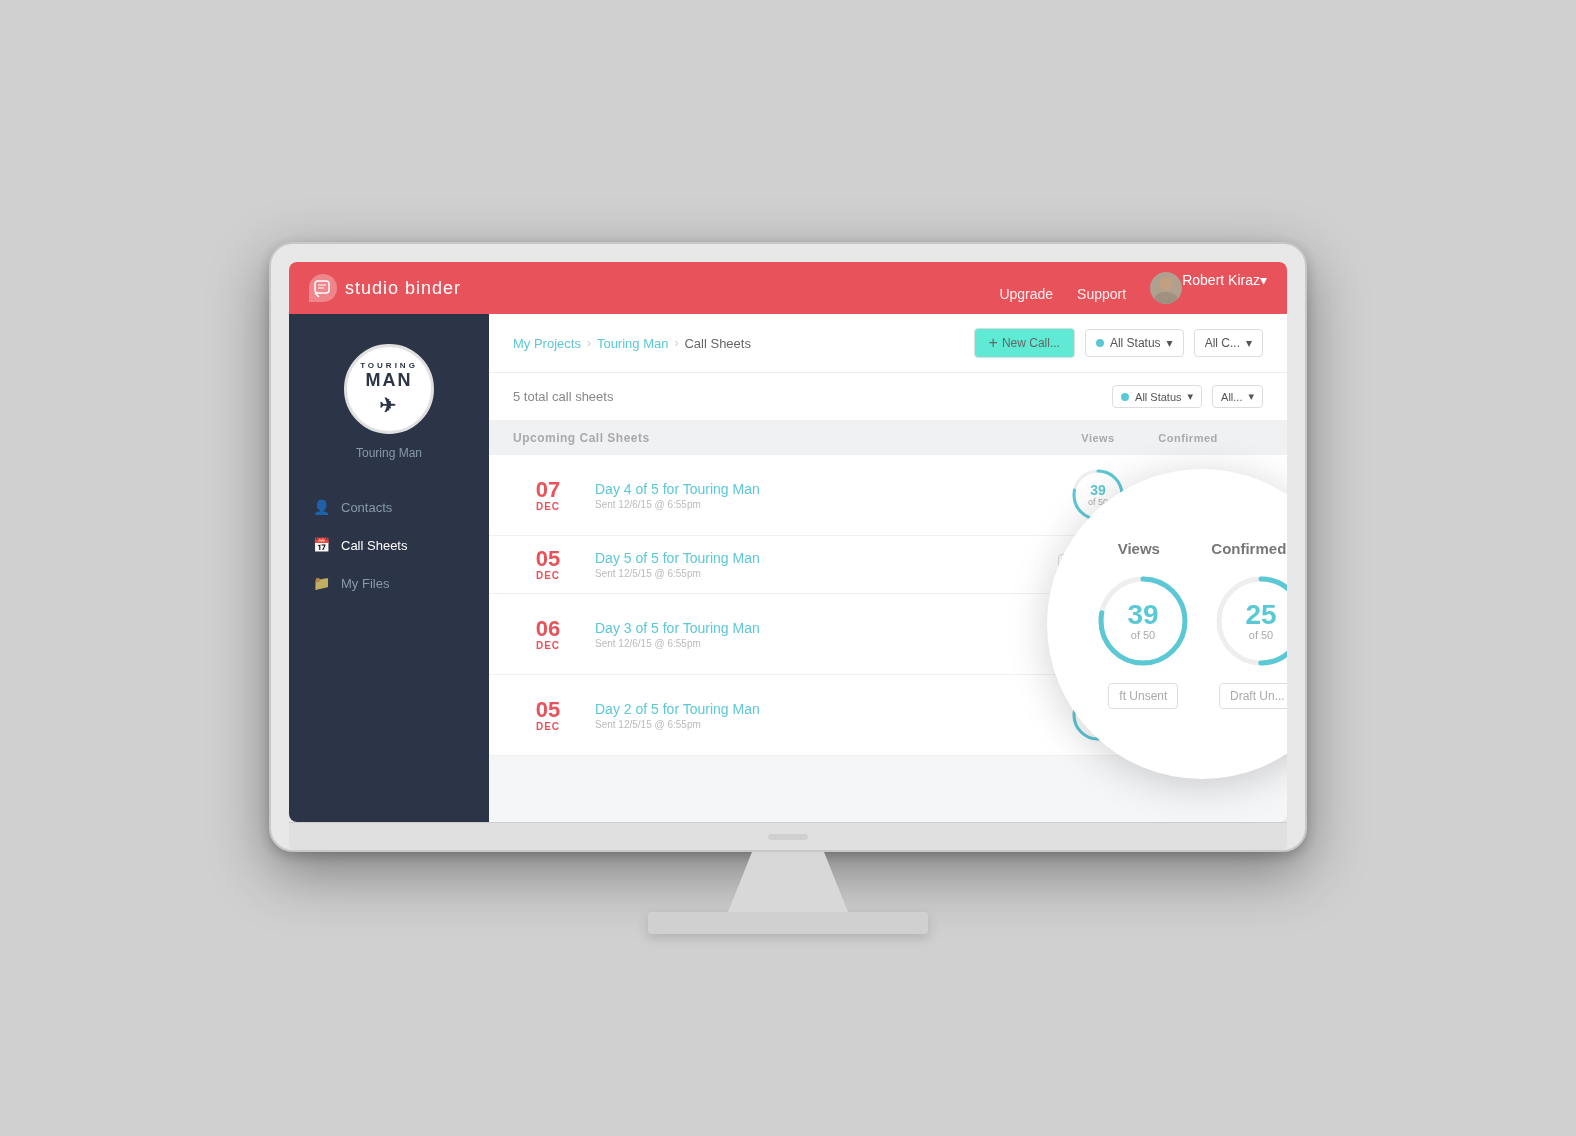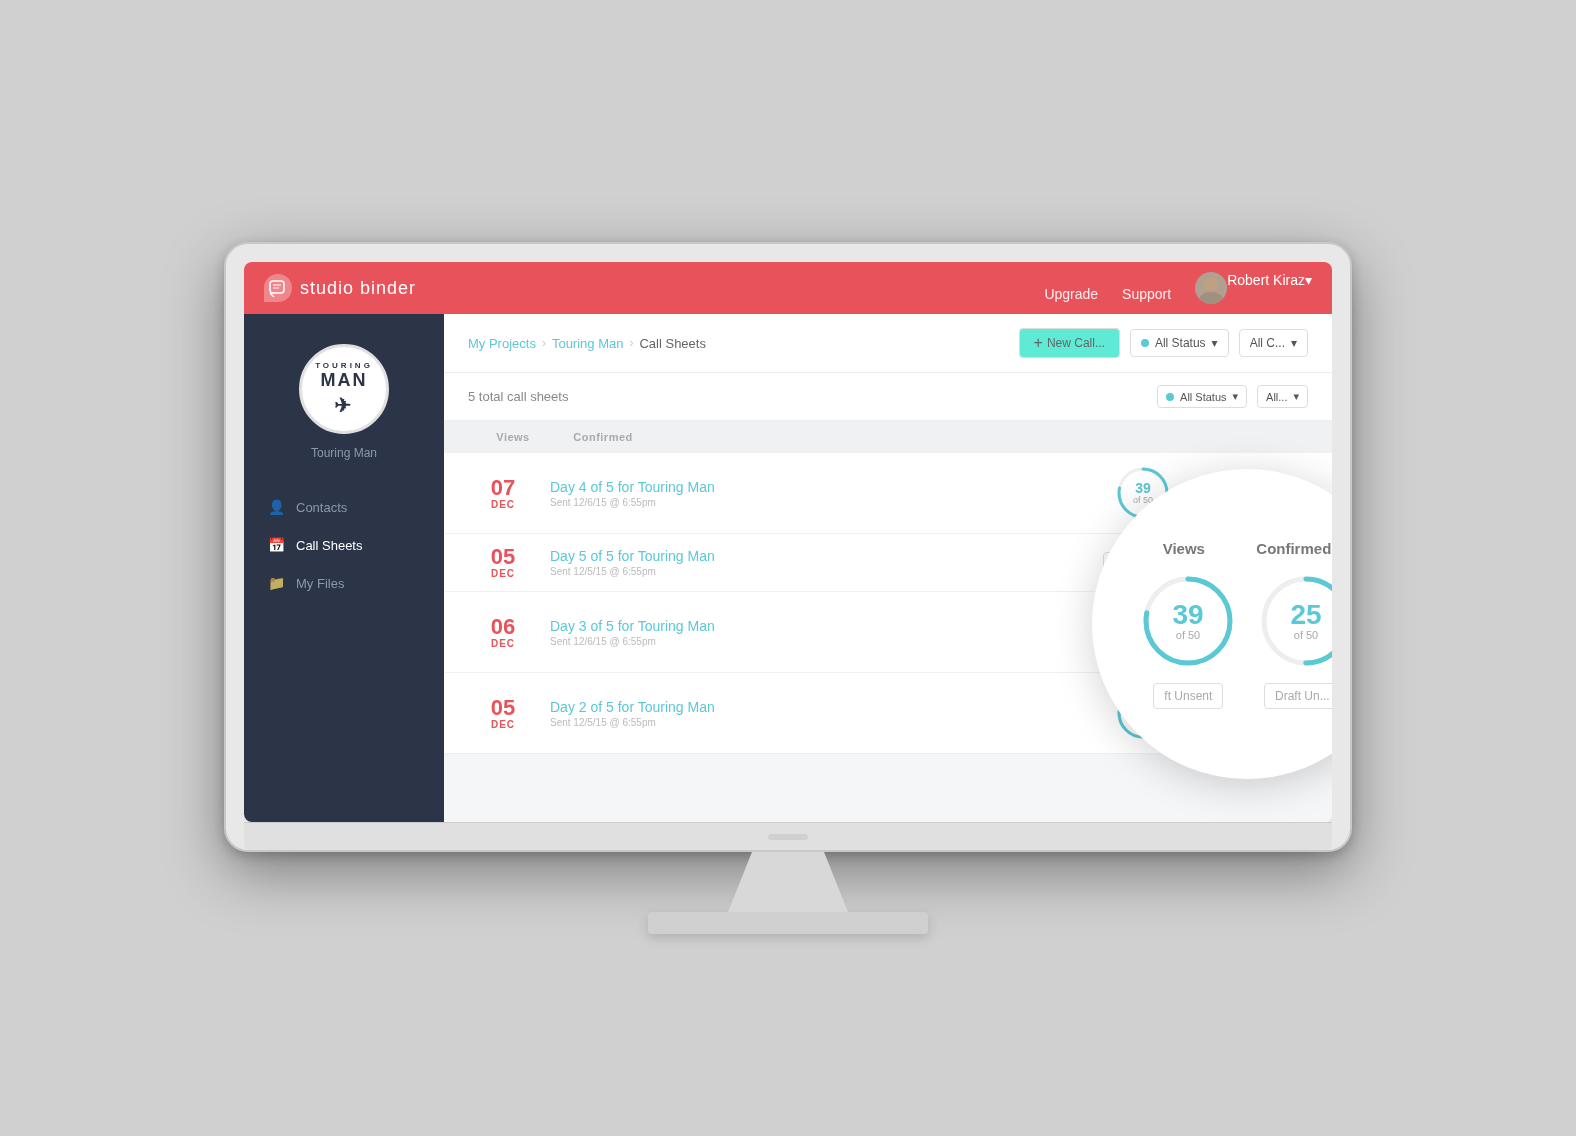--- a/index.html
+++ b/index.html
@@ -8,21 +8,21 @@
       display: flex;
       align-items: center;
       justify-content: center;
       min-height: 1136px;
       width: 1576px;
       font-family: 'Helvetica Neue', Arial, sans-serif;
     }
 
     .monitor-wrapper {
       position: relative;
-      width: 1128px;
+      width: 1038px;
       margin: 0 auto;
       margin-top: 40px;
     }
 
     .monitor-outer {
       background: #e8e8e8;
       border-radius: 24px;
       padding: 18px 18px 0 18px;
       box-shadow: 0 20px 60px rgba(0,0,0,0.4), 0 4px 12px rgba(0,0,0,0.2);
       border: 2px solid #c8c8c8;
@@ -605,20 +605,21 @@
                   <span>▾</span>
                 </div>
                 <div class="filter-dropdown" style="font-size:11px;padding:4px 8px;">
                   <span>All...</span>
                   <span>▾</span>
                 </div>
               </div>
             </div>
 
             <div class="cs-section-header">
+              <span style="flex:1">Upcoming Call Sheets</span>
               <span class="cs-col-views-cell" style="font-size:11px;color:#aaa;width:90px;text-align:center;">Views</span>
               <span class="cs-col-confirmed-cell" style="font-size:11px;color:#aaa;width:90px;text-align:center;">Confirmed</span>
               <span style="width:30px;"></span>
             </div>
 
             <div class="cs-row">
               <div class="cs-date">
                 <div class="cs-date-day">07</div>
                 <div class="cs-date-month">DEC</div>
               </div>

